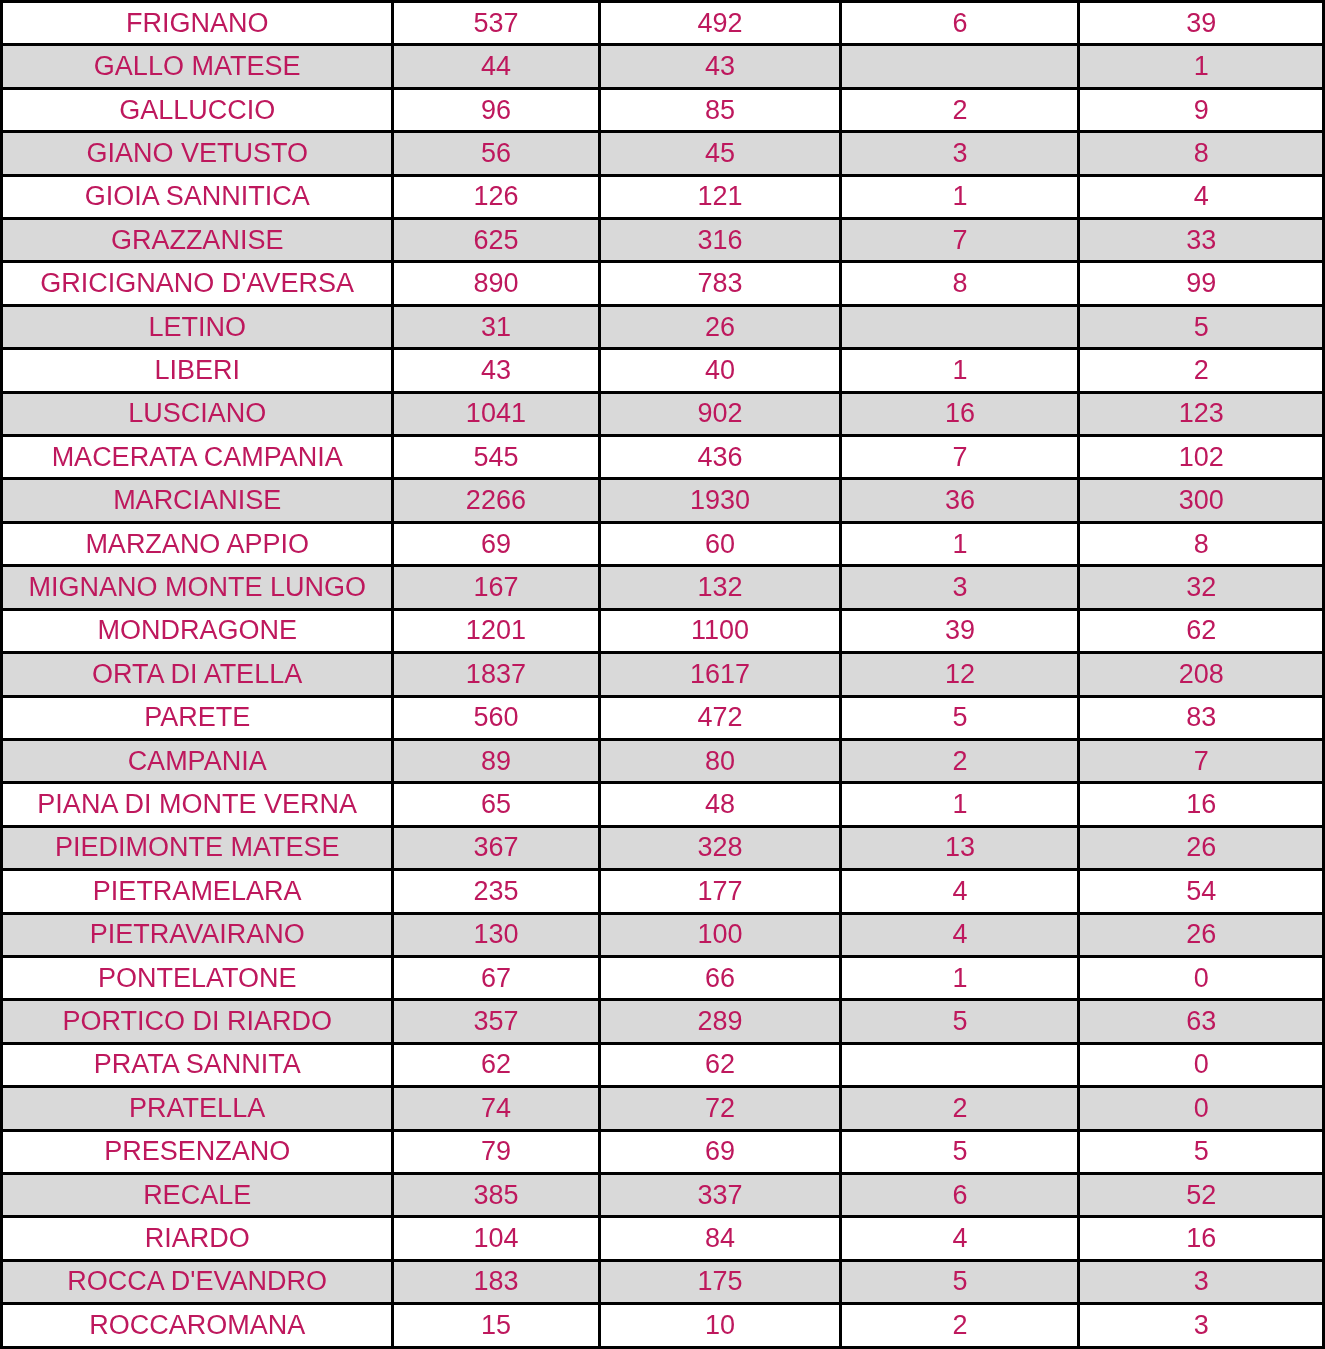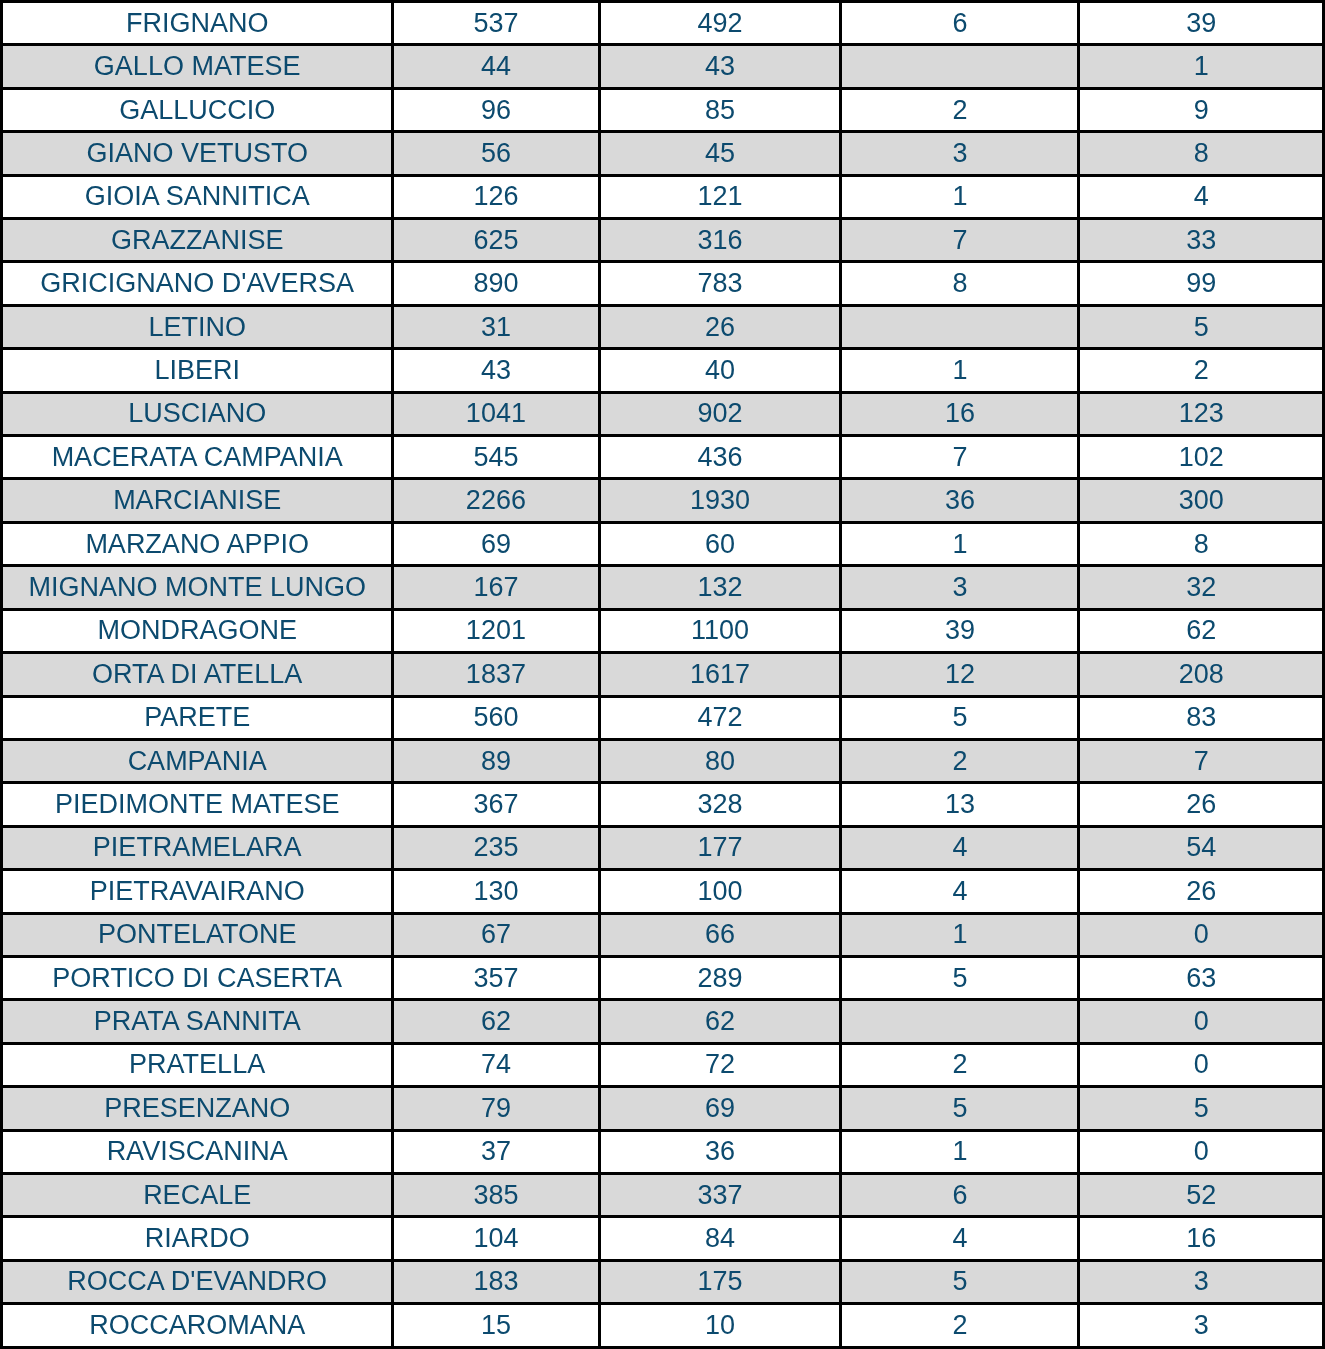--- a/index.html
+++ b/index.html
@@ -12,21 +12,21 @@
     height: 1349px;
     overflow: hidden;
   }
   table.muni-table {
     width: 1325px;
     height: 1349px;
     border-collapse: collapse;
     table-layout: fixed;
     font-family: "Liberation Sans", sans-serif;
     font-size: 27px;
-    color: #0c4a6e;
+    color: #be185d;
   }
   table.muni-table td {
     border: 3px solid #000000;
     text-align: center;
     vertical-align: middle;
     padding: 0 4px;
     white-space: nowrap;
     overflow: hidden;
     line-height: 1;
   }
@@ -175,20 +175,27 @@
     <td>83</td>
   </tr>
         <tr>
     <td>CAMPANIA</td>
     <td>89</td>
     <td>80</td>
     <td>2</td>
     <td>7</td>
   </tr>
         <tr>
+    <td>PIANA DI MONTE VERNA</td>
+    <td>65</td>
+    <td>48</td>
+    <td>1</td>
+    <td>16</td>
+  </tr>
+        <tr>
     <td>PIEDIMONTE MATESE</td>
     <td>367</td>
     <td>328</td>
     <td>13</td>
     <td>26</td>
   </tr>
         <tr>
     <td>PIETRAMELARA</td>
     <td>235</td>
     <td>177</td>
@@ -203,21 +210,21 @@
     <td>26</td>
   </tr>
         <tr>
     <td>PONTELATONE</td>
     <td>67</td>
     <td>66</td>
     <td>1</td>
     <td>0</td>
   </tr>
         <tr>
-    <td>PORTICO DI CASERTA</td>
+    <td>PORTICO DI RIARDO</td>
     <td>357</td>
     <td>289</td>
     <td>5</td>
     <td>63</td>
   </tr>
         <tr>
     <td>PRATA SANNITA</td>
     <td>62</td>
     <td>62</td>
     <td></td>
@@ -231,27 +238,20 @@
     <td>0</td>
   </tr>
         <tr>
     <td>PRESENZANO</td>
     <td>79</td>
     <td>69</td>
     <td>5</td>
     <td>5</td>
   </tr>
         <tr>
-    <td>RAVISCANINA</td>
-    <td>37</td>
-    <td>36</td>
-    <td>1</td>
-    <td>0</td>
-  </tr>
-        <tr>
     <td>RECALE</td>
     <td>385</td>
     <td>337</td>
     <td>6</td>
     <td>52</td>
   </tr>
         <tr>
     <td>RIARDO</td>
     <td>104</td>
     <td>84</td>

